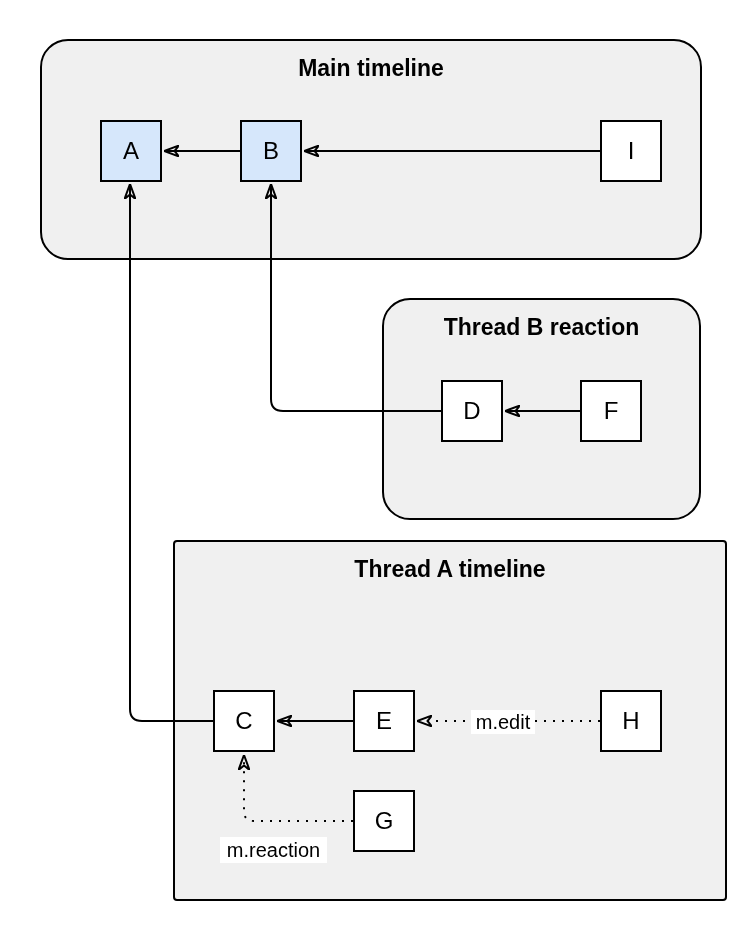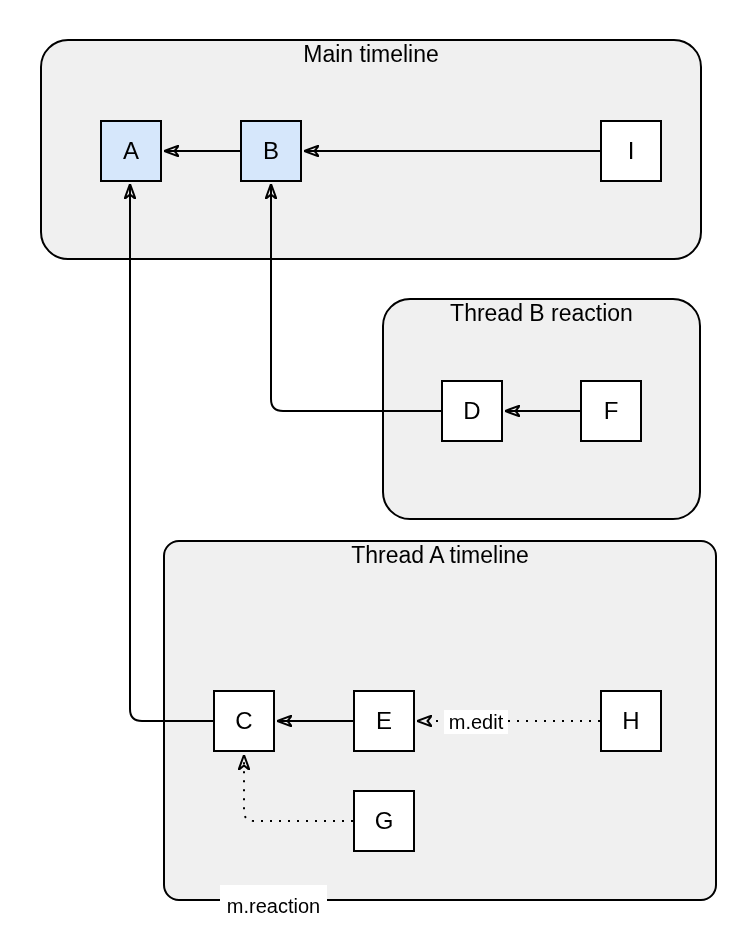--- a/index.html
+++ b/index.html
@@ -11,22 +11,23 @@
     font-family: "Liberation Sans", sans-serif;
     overflow: hidden;
   }
   .timeline {
     position: absolute;
     box-sizing: border-box;
     background: #f0f0f0;
     border: 2px solid #000000;
   }
   .tl-title {
+    margin-top: 14px;
     text-align: center;
-    font-weight: 400;
+    font-weight: 700;
     font-size: 23px;
     color: #000000;
   }
   .edges {
     position: absolute;
     left: 0;
     top: 0;
   }
   .edges path {
     fill: none;
@@ -67,21 +68,21 @@
 <div class="canvas">
 
   <div class="timeline" style="left:40px; top:39px; width:662px; height:221px; border-radius:28px;">
     <div class="tl-title">Main timeline</div>
   </div>
 
   <div class="timeline" style="left:382px; top:298px; width:319px; height:222px; border-radius:28px;">
     <div class="tl-title">Thread B reaction</div>
   </div>
 
-  <div class="timeline" style="left:163px; top:540px; width:554px; height:361px; border-radius:16px;">
+  <div class="timeline" style="left:173px; top:540px; width:554px; height:361px; border-radius:4px;">
     <div class="tl-title">Thread A timeline</div>
   </div>
 
   <svg class="edges" width="756" height="942">
     <defs>
       <marker id="arrow" viewBox="0 0 15 12" refX="15" refY="6" markerWidth="15" markerHeight="12" orient="auto" markerUnits="userSpaceOnUse">
         <path d="M15,6 L0,0.5 L4.5,6 L0,11.5 Z" fill="#000000" stroke="none"></path>
       </marker>
     </defs>
     <path d="M240,151 L164,151" marker-end="url(#arrow)"></path>
@@ -97,16 +98,16 @@
   <div class="event highlight" style="left:100px; top:120px;">A</div>
   <div class="event highlight" style="left:240px; top:120px;">B</div>
   <div class="event" style="left:600px; top:120px;">I</div>
   <div class="event" style="left:441px; top:380px;">D</div>
   <div class="event" style="left:580px; top:380px;">F</div>
   <div class="event" style="left:213px; top:690px;">C</div>
   <div class="event" style="left:353px; top:690px;">E</div>
   <div class="event" style="left:600px; top:690px;">H</div>
   <div class="event" style="left:353px; top:790px;">G</div>
 
-  <div class="edge-label" style="left:444px; top:710px; width:64px; height:24px;">m.edit</div>
-  <div class="edge-label" style="left:220px; top:885px; width:107px; height:42px;">m.reaction</div>
+  <div class="edge-label" style="left:471px; top:710px; width:64px; height:24px;">m.edit</div>
+  <div class="edge-label" style="left:220px; top:837px; width:107px; height:26px;">m.reaction</div>
 
 </div>
 
 </body></html>

